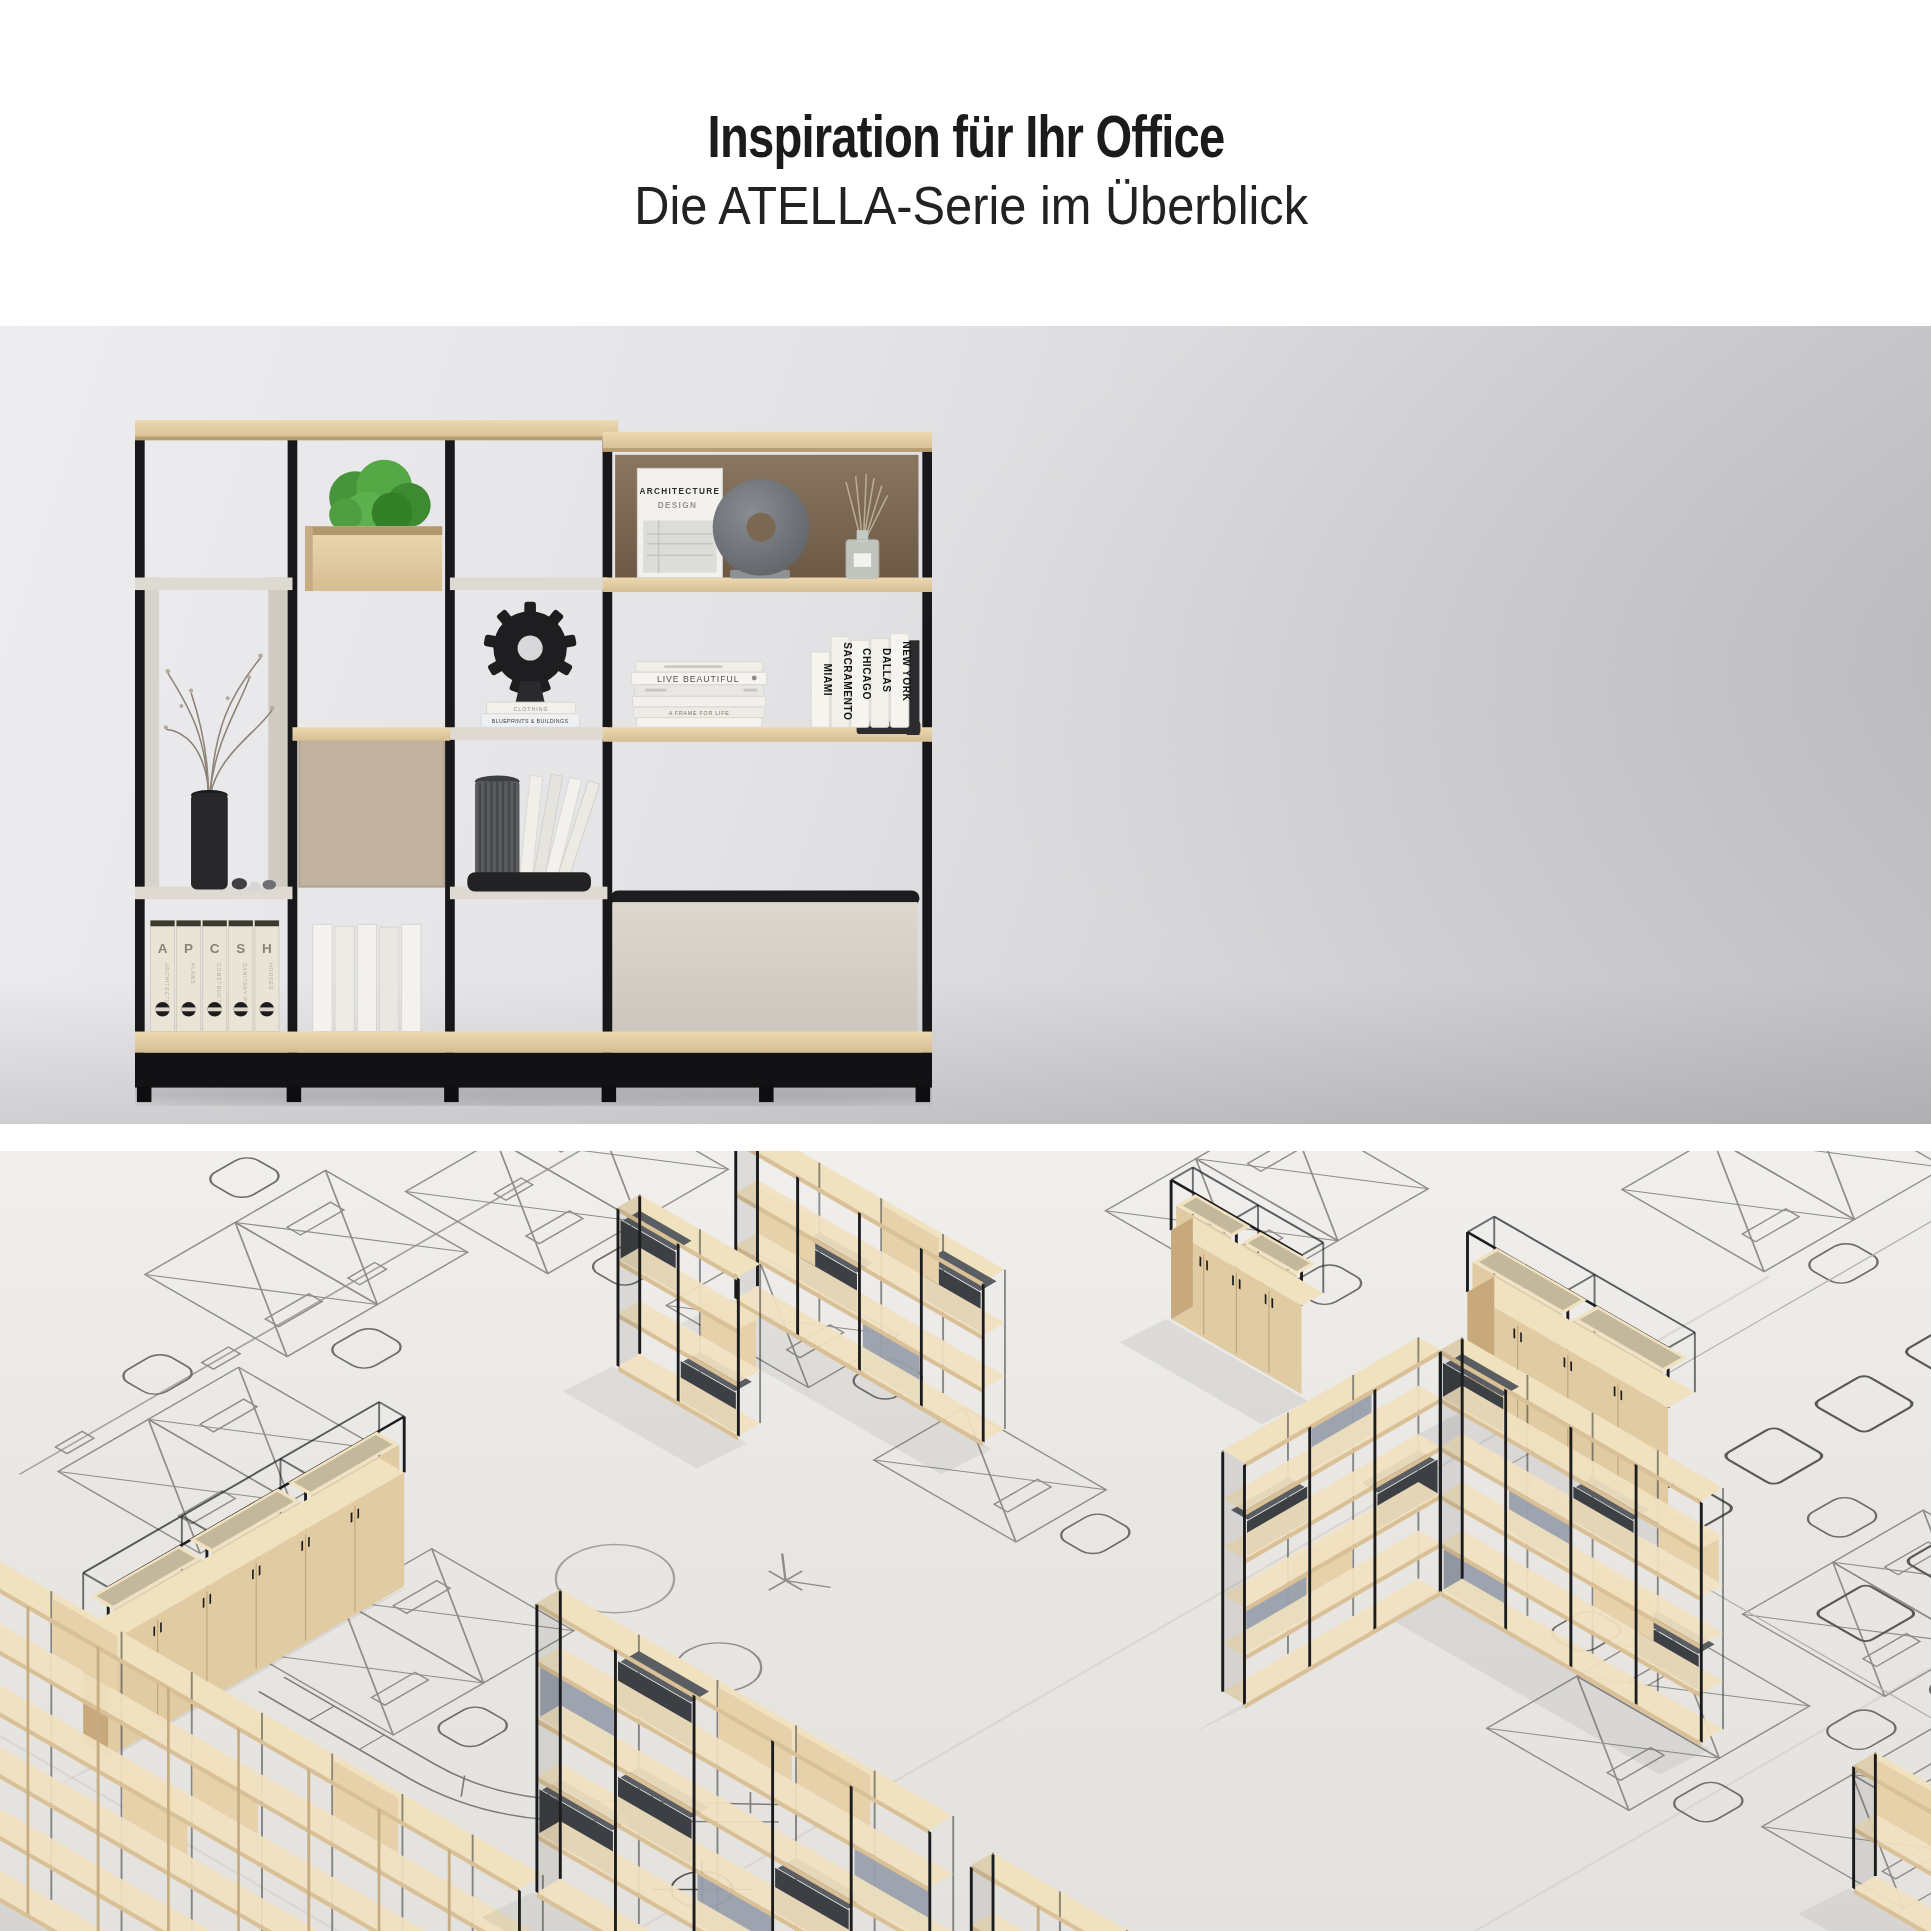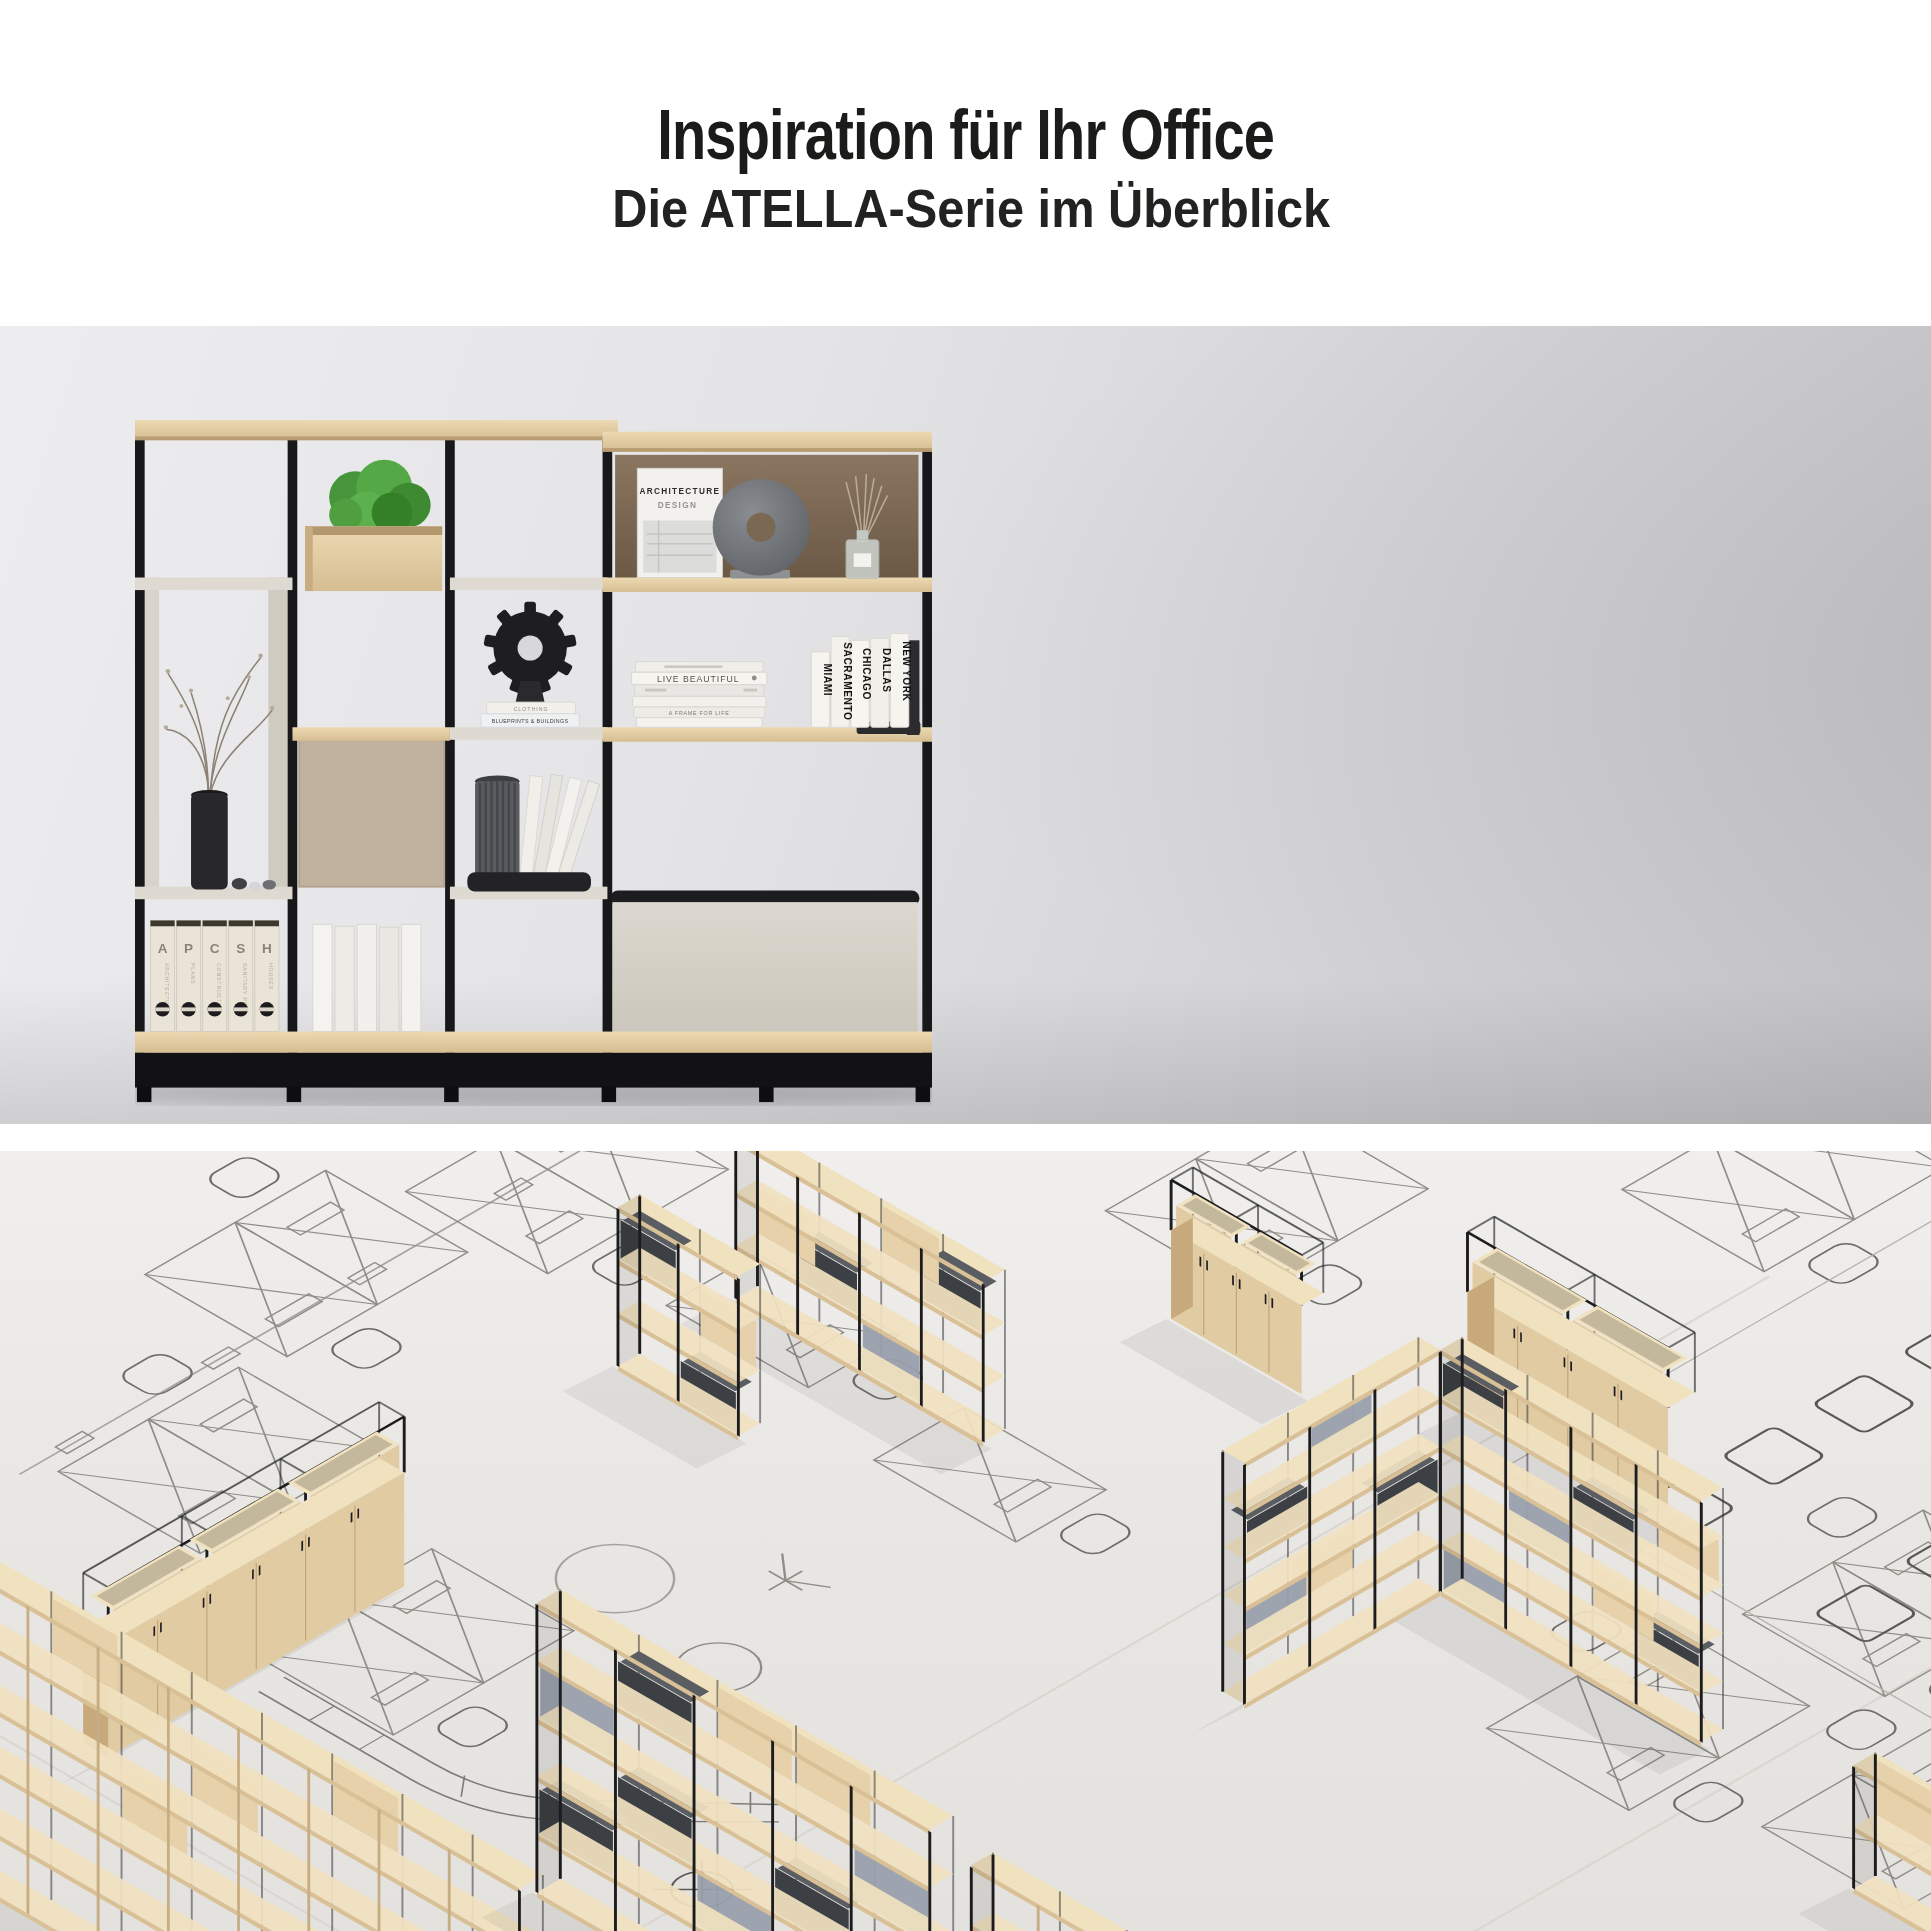--- a/index.html
+++ b/index.html
@@ -1,22 +1,22 @@
 <!DOCTYPE html>
 <html><head>
 <meta charset="utf-8">
 <style>
   html,body{margin:0;padding:0;background:#fff;}
   .page{position:relative;width:1931px;height:1931px;background:#ffffff;overflow:hidden;
         font-family:"Liberation Sans",sans-serif;}
   
   .hdr{position:absolute;left:0;top:0;width:1931px;height:326px;background:#ffffff;text-align:center;}
-  .hdr h1{margin:0;padding-top:100px;font-size:70px;font-weight:700;color:#1b1b19;line-height:1;}
+  .hdr h1{margin:8px;padding-top:100px;font-size:59px;font-weight:700;color:#1b1b19;line-height:1;}
   .hdr h1 .cond{display:inline-block;transform:scaleX(.80);transform-origin:center;white-space:nowrap;letter-spacing:-1px;}
-  .hdr p{margin:11.6px 0 0 0;font-size:53px;font-weight:700;color:#222220;line-height:1;padding-left:11px;}
+  .hdr p{margin:11.6px 0 0 0;font-size:53px;font-weight:400;color:#222220;line-height:1;padding-left:11px;}
   .hdr p .cond2{display:inline-block;transform:scaleX(.92);transform-origin:center;white-space:nowrap;}
   
   .photo{position:absolute;left:0;top:326px;width:1931px;height:798px;
          background:linear-gradient(108deg,#ededef 0%,#e4e4e6 38%,#d2d2d5 72%,#c5c5c8 100%);}
   .photo .floorshade{position:absolute;left:0;bottom:0;width:100%;height:145px;
          background:linear-gradient(to top,rgba(40,40,45,.14),rgba(40,40,45,0));}
   .photo .vign{position:absolute;right:0;top:0;width:55%;height:100%;
          background:radial-gradient(ellipse at 120% 40%,rgba(60,60,66,.10),rgba(60,60,66,0) 70%);}
   .shelf-svg{position:absolute;left:135px;top:94px;}
   

